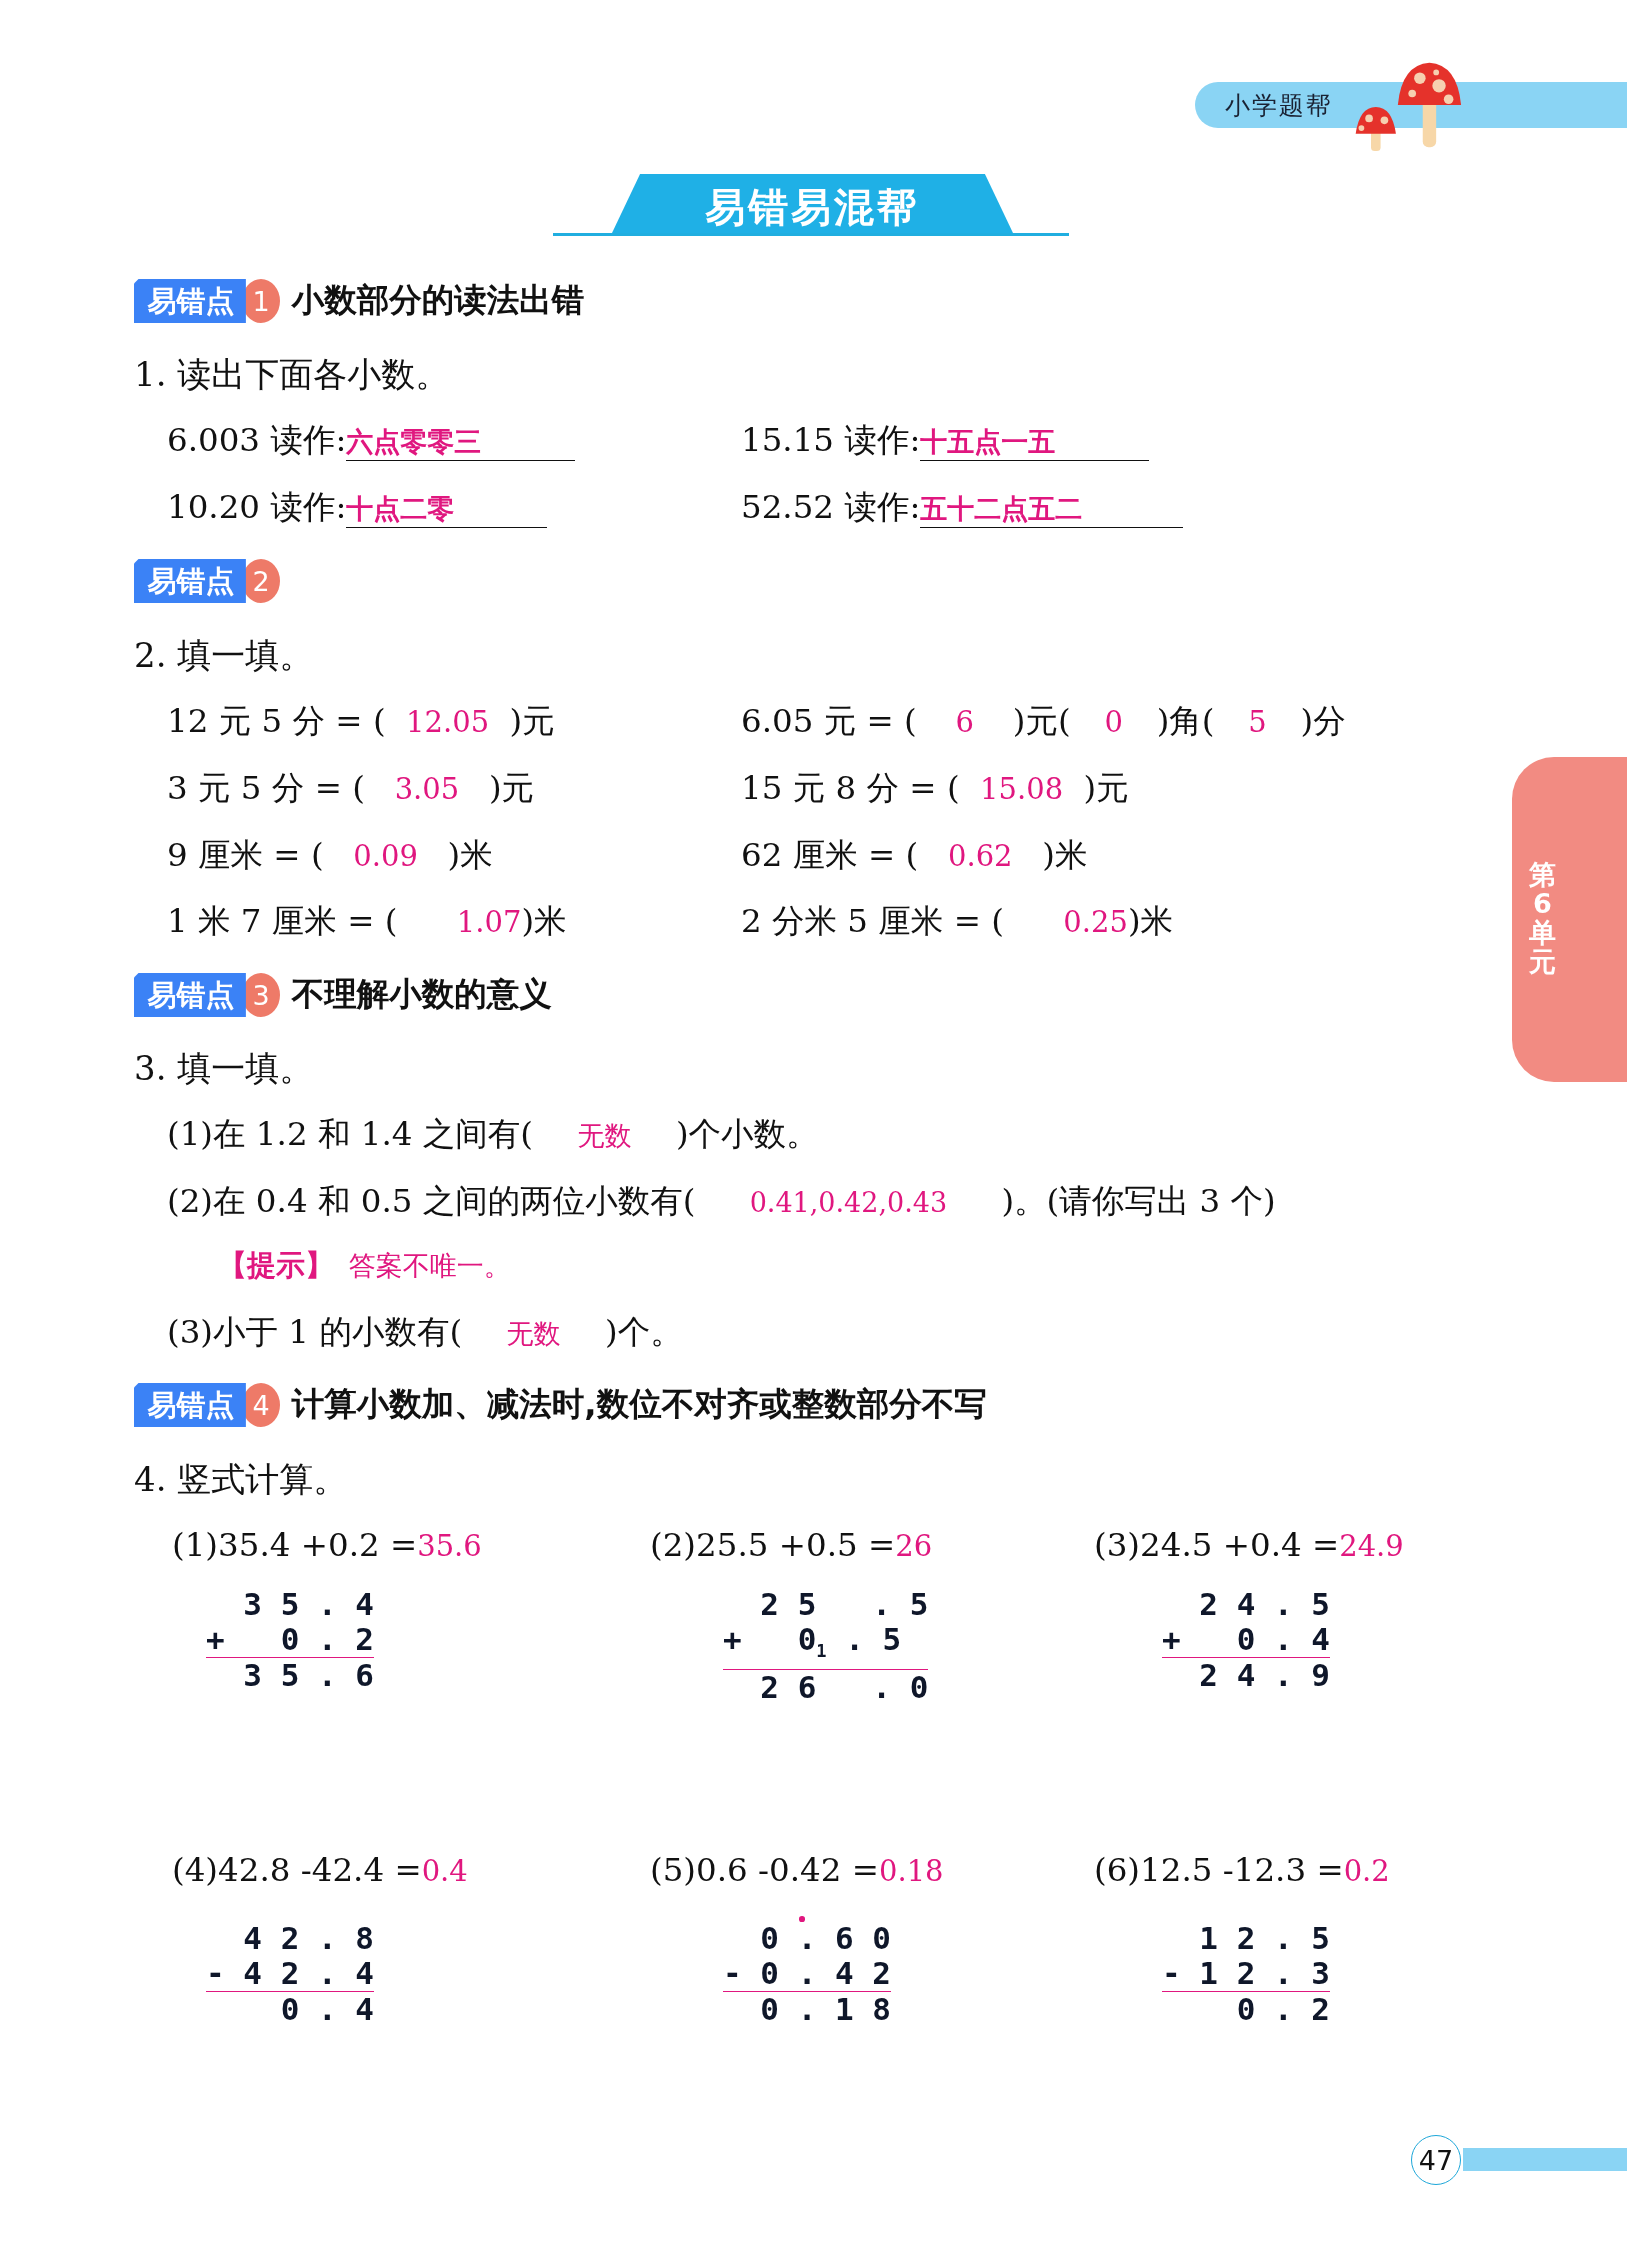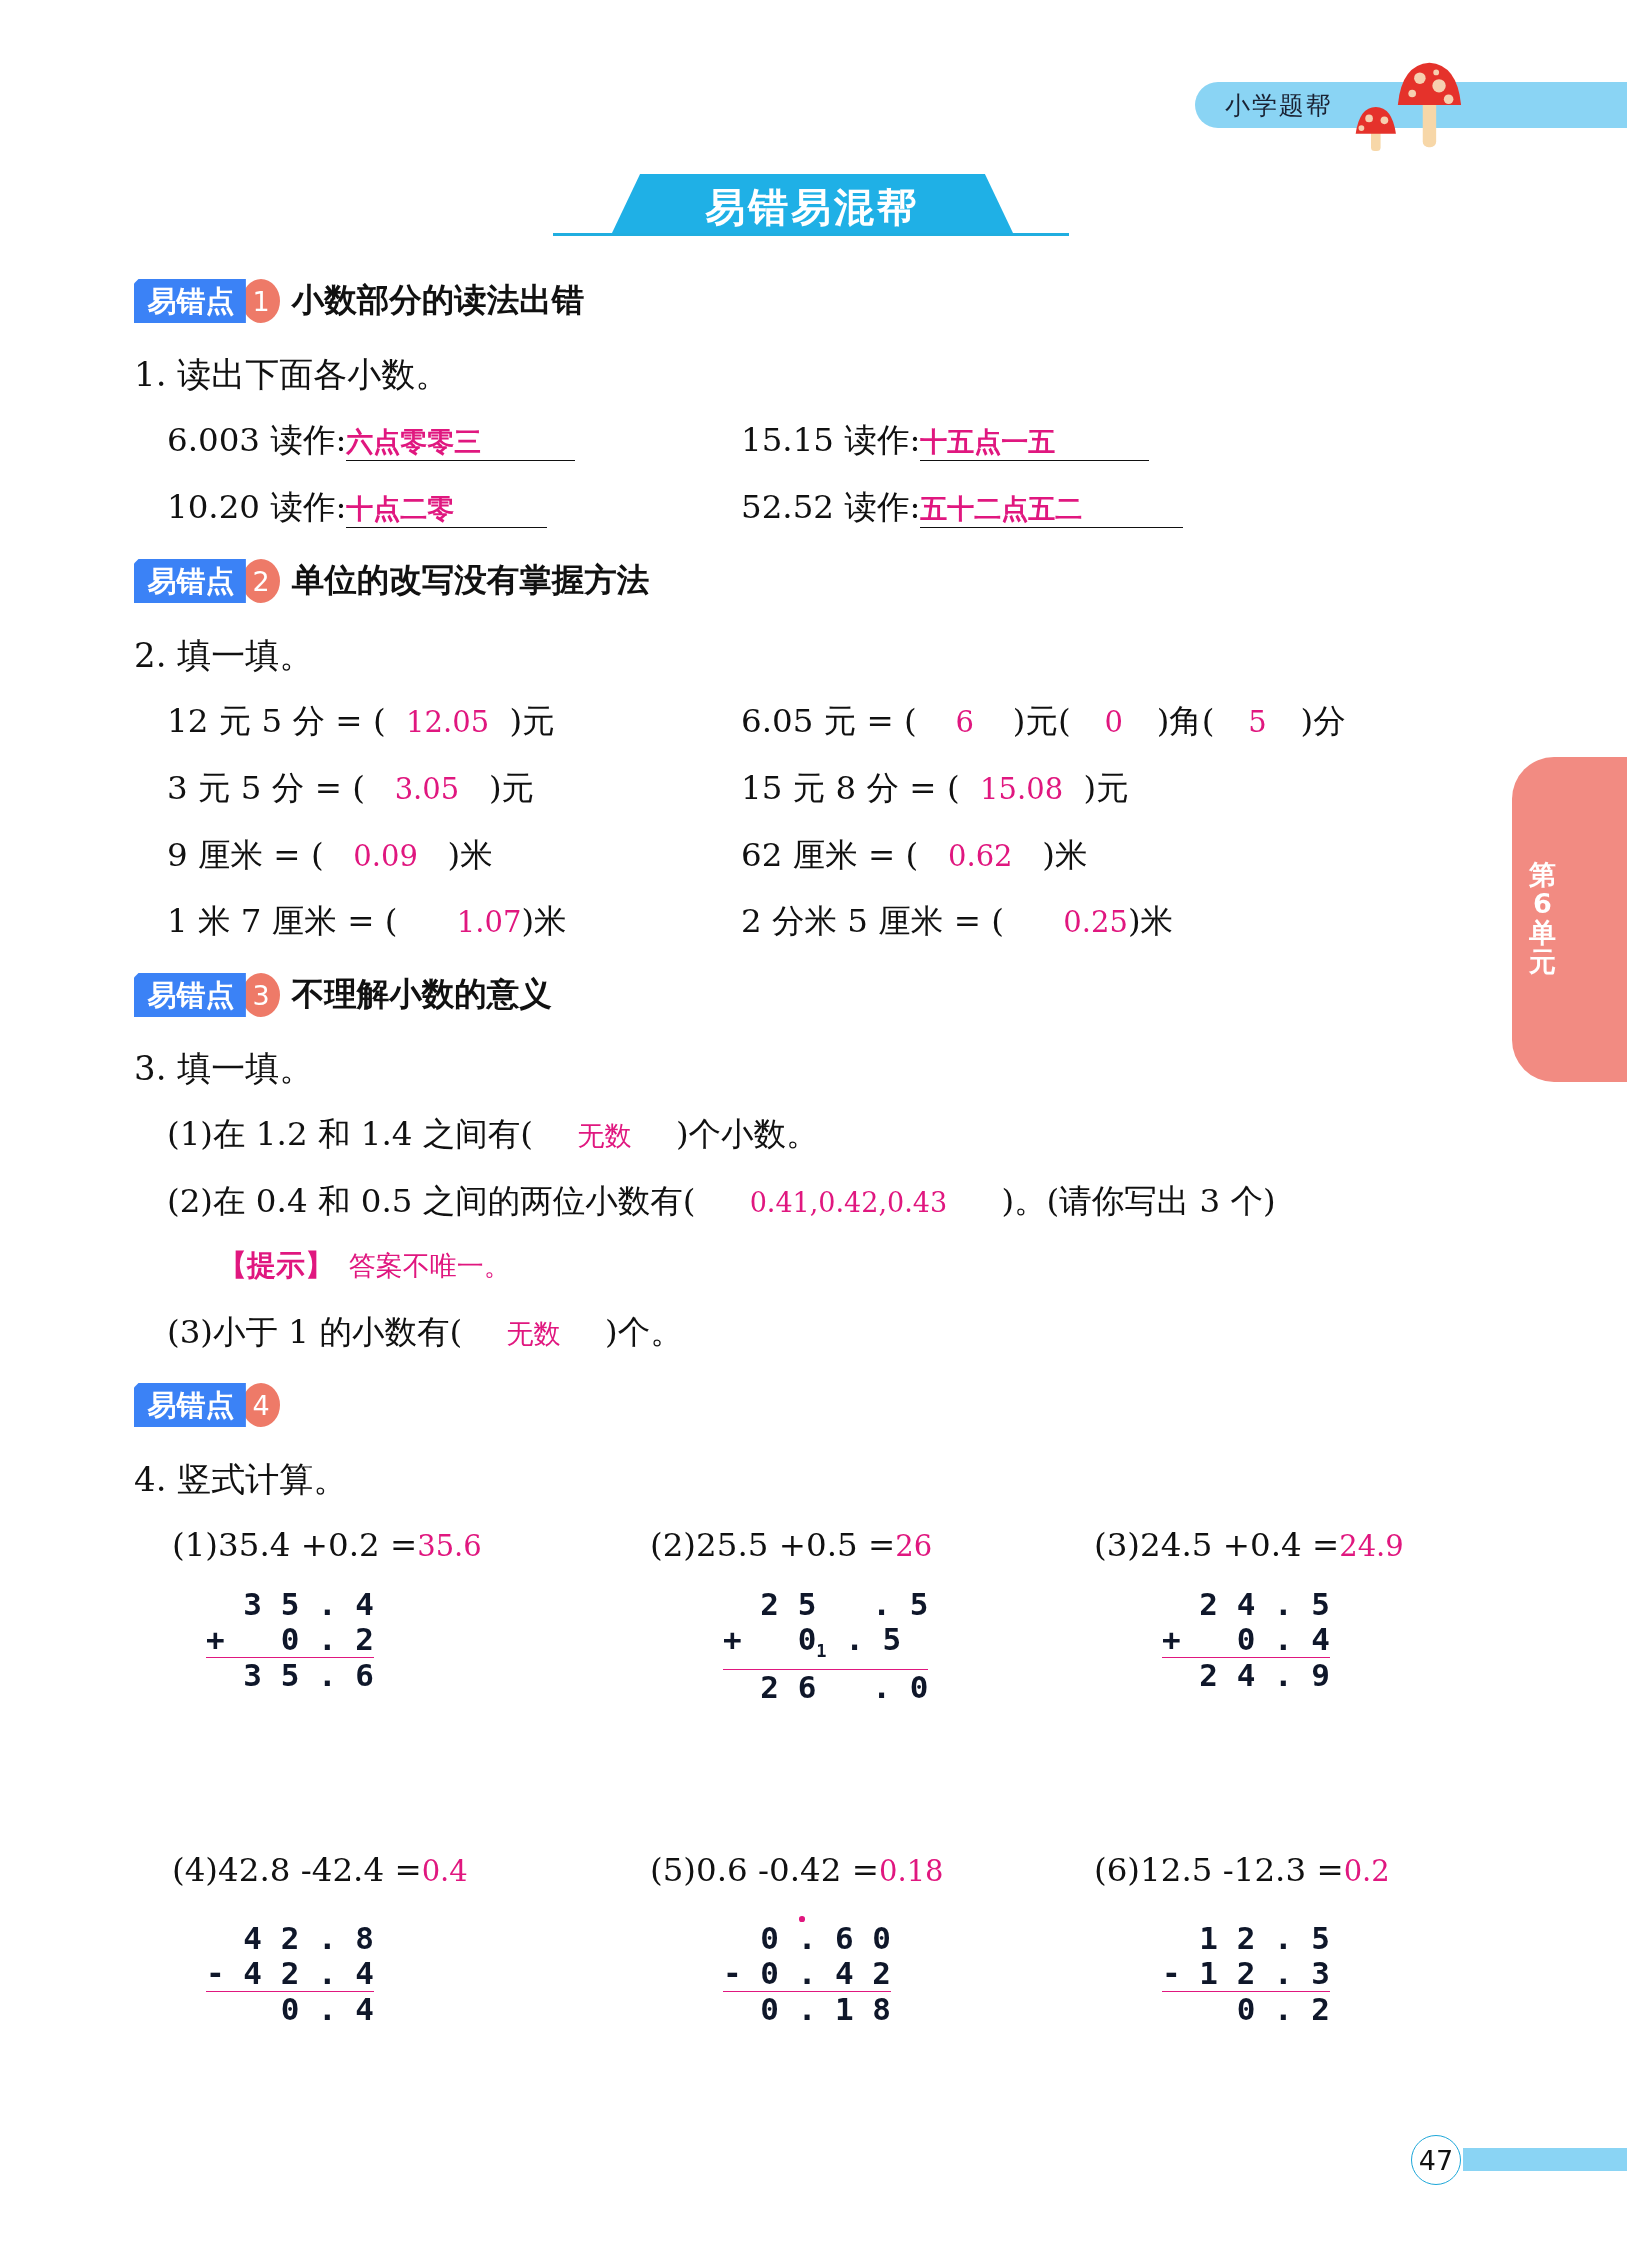--- a/index.html
+++ b/index.html
@@ -91,21 +91,20 @@
 <div class="abs row" style="left:167px;top:486px">
   <span>10.20</span> <span>读作:</span><span class="blank" style="width:201px"><span class="ans-sm">十点二零</span></span>
 </div>
 <div class="abs row" style="left:741px;top:486px">
   <span>52.52</span> <span>读作:</span><span class="blank" style="width:263px"><span class="ans-sm">五十二点五二</span></span>
 </div>
 
 <div class="abs ep" style="left:134px;top:557px">
   <span class="ep-tag">易错点</span>
   <span class="ep-num">2</span>
-  <span class="ep-title">单位的改写没有掌握方法</span>
 </div>
 <div class="abs q" style="left:134px;top:633px">2. 填一填。</div>
 
 <div class="abs row" style="left:167px;top:700px">
   <span>12 元 5 分 = (</span><span class="ans" style="display:inline-block;width:124px;text-align:center">12.05</span><span>)元</span>
 </div>
 <div class="abs row" style="left:741px;top:700px">
   <span>6.05 元 = (</span><span class="ans" style="display:inline-block;width:96px;text-align:center">6</span><span>)元(</span><span class="ans" style="display:inline-block;width:86px;text-align:center">0</span><span>)角(</span><span class="ans" style="display:inline-block;width:86px;text-align:center">5</span><span>)分</span>
 </div>
 <div class="abs row" style="left:167px;top:767px">
@@ -144,20 +143,21 @@
   <span class="hint-tag">【提示】</span>
   <span class="ans-sm" style="margin-left:9.6px">答案不唯一。</span>
 </div>
 <div class="abs row" style="left:167px;top:1311px">
   <span>(3)小于 1 的小数有(</span><span class="ans-sm" style="display:inline-block;width:143px;text-align:center">无数</span><span>)个。</span>
 </div>
 
 <div class="abs ep" style="left:134px;top:1381px">
   <span class="ep-tag">易错点</span>
   <span class="ep-num">4</span>
+  <span class="ep-title">计算小数加、减法时,数位不对齐或整数部分不写</span>
 </div>
 <div class="abs q" style="left:134px;top:1457px">4. 竖式计算。</div>
 
 <div class="abs calc-title" style="left:172px;top:1526px">
   <span>(1)35.4 +0.2 =</span><span class="ans">35.6</span>
 </div>
 <div class="abs vc" style="left:206px;top:1587px">
   <span class="line">  3 5 . 4</span>
   <span class="line rule">+   0 . 2</span>
   <span class="line">  3 5 . 6</span>

